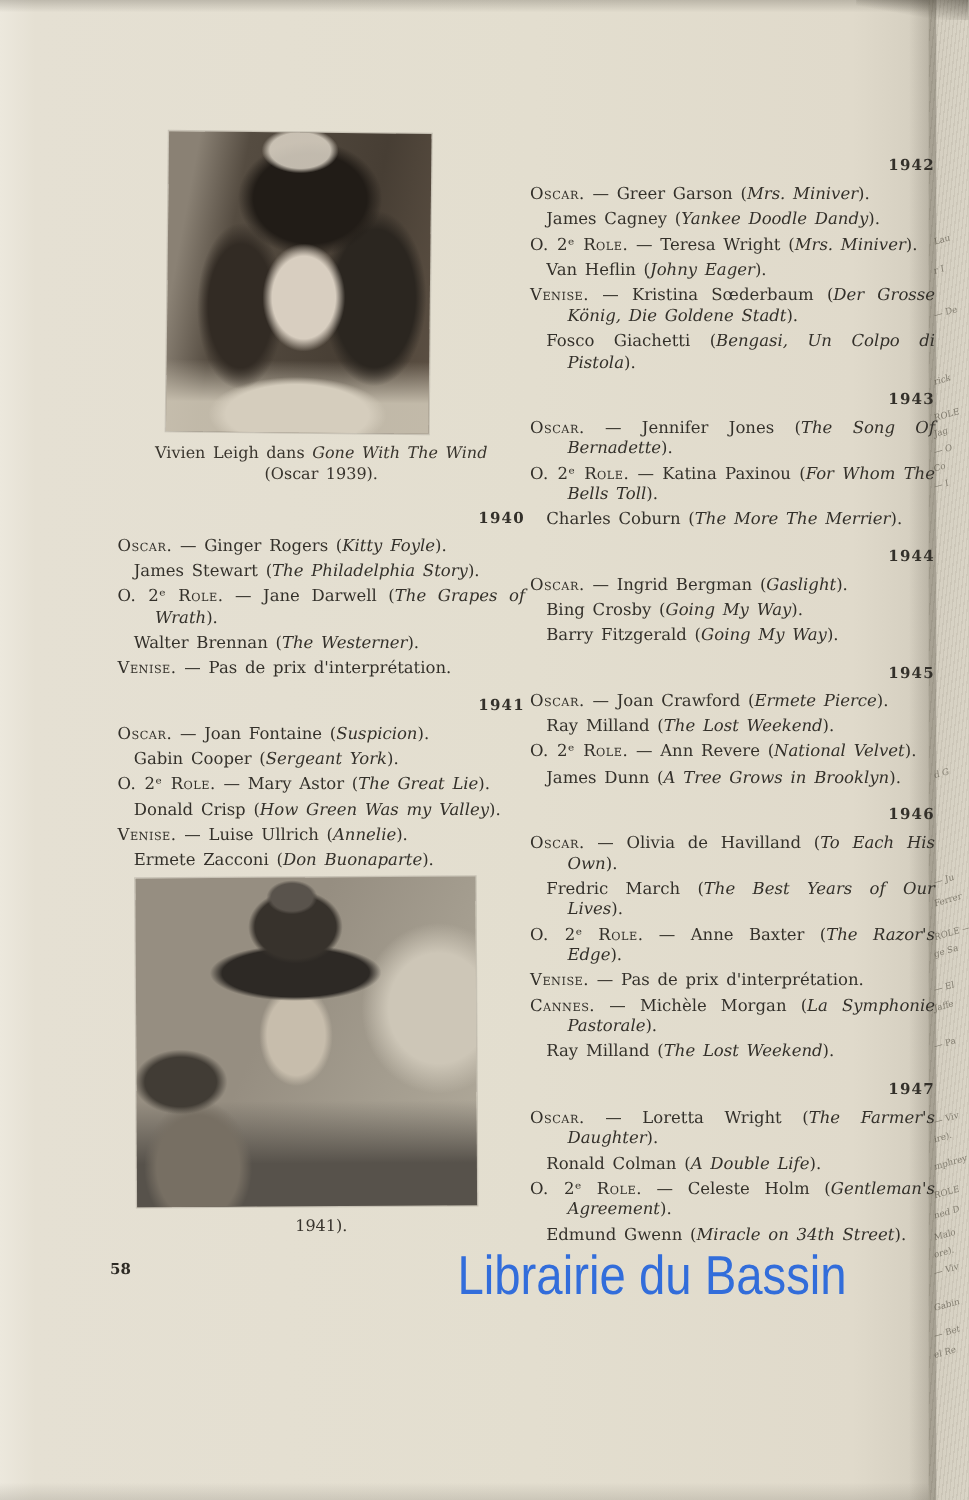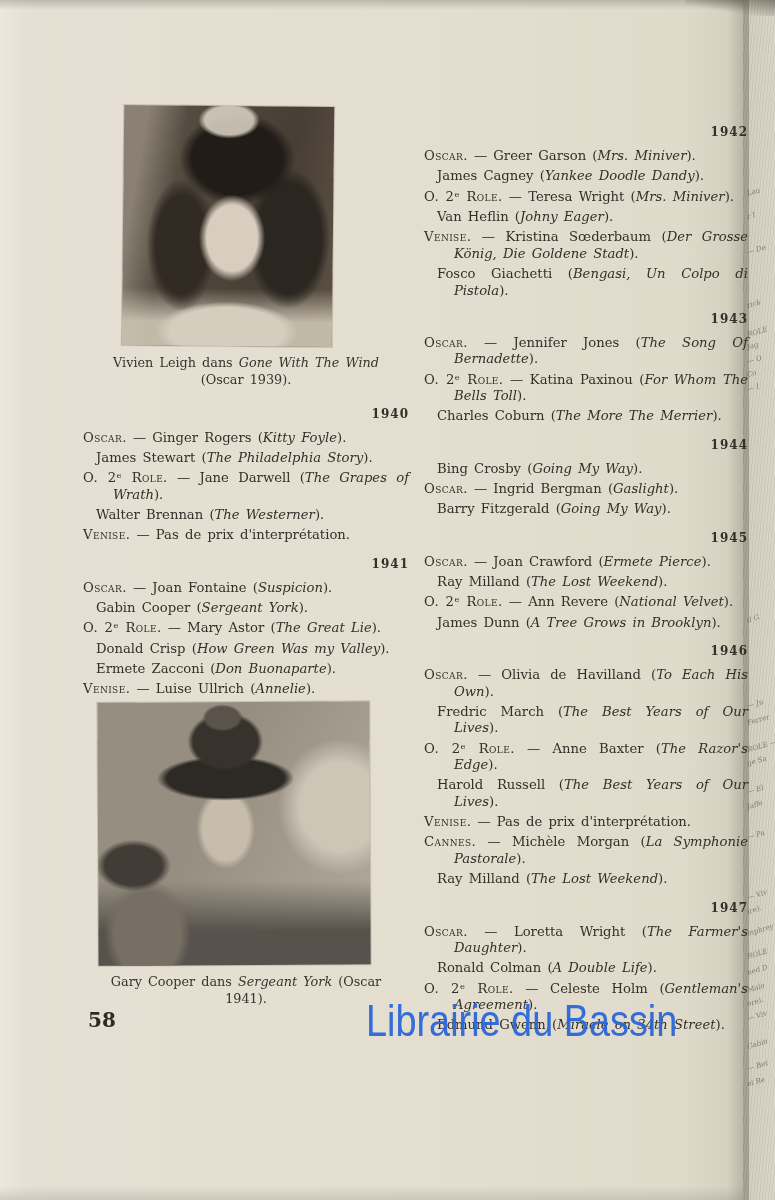--- a/index.html
+++ b/index.html
@@ -26,21 +26,21 @@
   .corner-dark{
     position:absolute;top:0;right:0;width:90px;height:16px;
     background:linear-gradient(to bottom left, rgba(60,55,45,.55), rgba(60,55,45,0) 65%);
   }
   .edge-frag{
     position:absolute;font-family:"DejaVu Serif",serif;font-size:7px;color:#6f6a5d;
     white-space:nowrap;transform:rotate(-16deg) skewX(-8deg);opacity:.8;
   }
   
   .col{position:absolute;}
-  #left-col{left:83px;top:106px;width:326px;}
+  #left-col{left:94px;top:106px;width:326px;}
   #right-col{left:424px;top:112px;width:324px;}
   .year{
     text-align:right;font-weight:bold;font-size:12px;letter-spacing:1px;
     margin:13px 0 9px 0;
   }
   .section{margin-bottom:2px;}
   .entry{
     font-size:13.2px;line-height:1.24;margin:0 0 4px 0;text-align:justify;
     word-spacing:2px;
   }
@@ -74,21 +74,21 @@
       radial-gradient(ellipse 60px 75px at 18% 88%, #776f63 0 55%, rgba(119,111,99,0) 72%),
       radial-gradient(ellipse 95px 105px at 89% 40%, #cdc6b7 0 42%, rgba(205,198,183,0) 65%),
       linear-gradient(to top, #57524b 0 13%, rgba(87,82,75,0) 32%),
       linear-gradient(115deg,#968e81 0 40%,#a49d8f 70%,#b1aa9b 100%);
   }
   .caption{
     text-align:center;font-size:12.8px;line-height:1.35;margin-top:8px;color:#38342d;
     word-spacing:2px;
   }
   .page-number{
-    position:absolute;left:88px;top:1008px;font-size:20px;font-weight:bold;color:#2e2b25;
+    position:absolute;left:88px;top:1008px;font-size:12px;font-weight:bold;color:#2e2b25;
   }
   .watermark{
     position:absolute;left:366px;top:996px;z-index:12;
     font-family:"Liberation Sans", sans-serif;font-size:44px;font-weight:400;
     color:#2565dc;opacity:.93;white-space:nowrap;
     transform:scaleX(.86);transform-origin:left top;
   }
 </style>
 </head>
 <body>
@@ -142,27 +142,26 @@
         <div class="entry labeled"><span class="label">O. 2ᵉ Role.</span> — <span>Jane Darwell (</span><i>The Grapes of Wrath</i><span>).</span></div>
         <div class="entry cont"><span>Walter Brennan (</span><i>The Westerner</i><span>).</span></div>
         <div class="entry labeled"><span class="label">Venise.</span> — <span>Pas de prix d'interprétation.</span></div>
       </div>
       <div class="section">
         <div class="year">1941</div>
         <div class="entry labeled"><span class="label">Oscar.</span> — <span>Joan Fontaine (</span><i>Suspicion</i><span>).</span></div>
         <div class="entry cont"><span>Gabin Cooper (</span><i>Sergeant York</i><span>).</span></div>
         <div class="entry labeled"><span class="label">O. 2ᵉ Role.</span> — <span>Mary Astor (</span><i>The Great Lie</i><span>).</span></div>
         <div class="entry cont"><span>Donald Crisp (</span><i>How Green Was my Valley</i><span>).</span></div>
+        <div class="entry labeled"><span class="label">Venise.</span> — <span>Luise Ullrich (</span><i>Annelie</i><span>).</span></div>
         <div class="entry cont"><span>Ermete Zacconi (</span><i>Don Buonaparte</i><span>).</span></div>
-        <div class="entry labeled"><span class="label">Venise.</span> — <span>Luise Ullrich (</span><i>Annelie</i><span>).</span></div>
       </div>
       <div class="figure">
         <div class="photo cooper"></div>
         <div class="caption">
-          <div class="cap-line"><span>Gary Cooper dans </span><i>Sergeant York</i><span> (Oscar</span></div>
           <div class="cap-line"><span>1941).</span></div>
         </div>
       </div>
     </div>
   <div class="col" id="right-col">
       <div class="section">
         <div class="year">1942</div>
         <div class="entry labeled"><span class="label">Oscar.</span> — <span>Greer Garson (</span><i>Mrs. Miniver</i><span>).</span></div>
         <div class="entry cont"><span>James Cagney (</span><i>Yankee Doodle Dandy</i><span>).</span></div>
         <div class="entry labeled"><span class="label">O. 2ᵉ Role.</span> — <span>Teresa Wright (</span><i>Mrs. Miniver</i><span>).</span></div>
@@ -171,37 +170,36 @@
         <div class="entry cont"><span>Fosco Giachetti (</span><i>Bengasi, Un Colpo di Pistola</i><span>).</span></div>
       </div>
       <div class="section">
         <div class="year">1943</div>
         <div class="entry labeled"><span class="label">Oscar.</span> — <span>Jennifer Jones (</span><i>The Song Of Bernadette</i><span>).</span></div>
         <div class="entry labeled"><span class="label">O. 2ᵉ Role.</span> — <span>Katina Paxinou (</span><i>For Whom The Bells Toll</i><span>).</span></div>
         <div class="entry cont"><span>Charles Coburn (</span><i>The More The Merrier</i><span>).</span></div>
       </div>
       <div class="section">
         <div class="year">1944</div>
+        <div class="entry labeled"><span class="label">Oscar.</span> — <span>Ingrid Bergman (</span><i>Gaslight</i><span>).</span></div>
         <div class="entry cont"><span>Bing Crosby (</span><i>Going My Way</i><span>).</span></div>
-        <div class="entry labeled"><span class="label">Oscar.</span> — <span>Ingrid Bergman (</span><i>Gaslight</i><span>).</span></div>
         <div class="entry cont"><span>Barry Fitzgerald (</span><i>Going My Way</i><span>).</span></div>
       </div>
       <div class="section">
         <div class="year">1945</div>
         <div class="entry labeled"><span class="label">Oscar.</span> — <span>Joan Crawford (</span><i>Ermete Pierce</i><span>).</span></div>
         <div class="entry cont"><span>Ray Milland (</span><i>The Lost Weekend</i><span>).</span></div>
         <div class="entry labeled"><span class="label">O. 2ᵉ Role.</span> — <span>Ann Revere (</span><i>National Velvet</i><span>).</span></div>
         <div class="entry cont"><span>James Dunn (</span><i>A Tree Grows in Brooklyn</i><span>).</span></div>
       </div>
       <div class="section">
         <div class="year">1946</div>
         <div class="entry labeled"><span class="label">Oscar.</span> — <span>Olivia de Havilland (</span><i>To Each His Own</i><span>).</span></div>
         <div class="entry cont"><span>Fredric March (</span><i>The Best Years of Our Lives</i><span>).</span></div>
         <div class="entry labeled"><span class="label">O. 2ᵉ Role.</span> — <span>Anne Baxter (</span><i>The Razor's Edge</i><span>).</span></div>
-        <div class="entry cont"><span>Harold Russell (</span><i>The Best Years of Our Lives</i><span>).</span></div>
         <div class="entry labeled"><span class="label">Venise.</span> — <span>Pas de prix d'interprétation.</span></div>
         <div class="entry labeled"><span class="label">Cannes.</span> — <span>Michèle Morgan (</span><i>La Symphonie Pastorale</i><span>).</span></div>
         <div class="entry cont"><span>Ray Milland (</span><i>The Lost Weekend</i><span>).</span></div>
       </div>
       <div class="section">
         <div class="year">1947</div>
         <div class="entry labeled"><span class="label">Oscar.</span> — <span>Loretta Wright (</span><i>The Farmer's Daughter</i><span>).</span></div>
         <div class="entry cont"><span>Ronald Colman (</span><i>A Double Life</i><span>).</span></div>
         <div class="entry labeled"><span class="label">O. 2ᵉ Role.</span> — <span>Celeste Holm (</span><i>Gentleman's Agreement</i><span>).</span></div>
         <div class="entry cont"><span>Edmund Gwenn (</span><i>Miracle on 34th Street</i><span>).</span></div>

